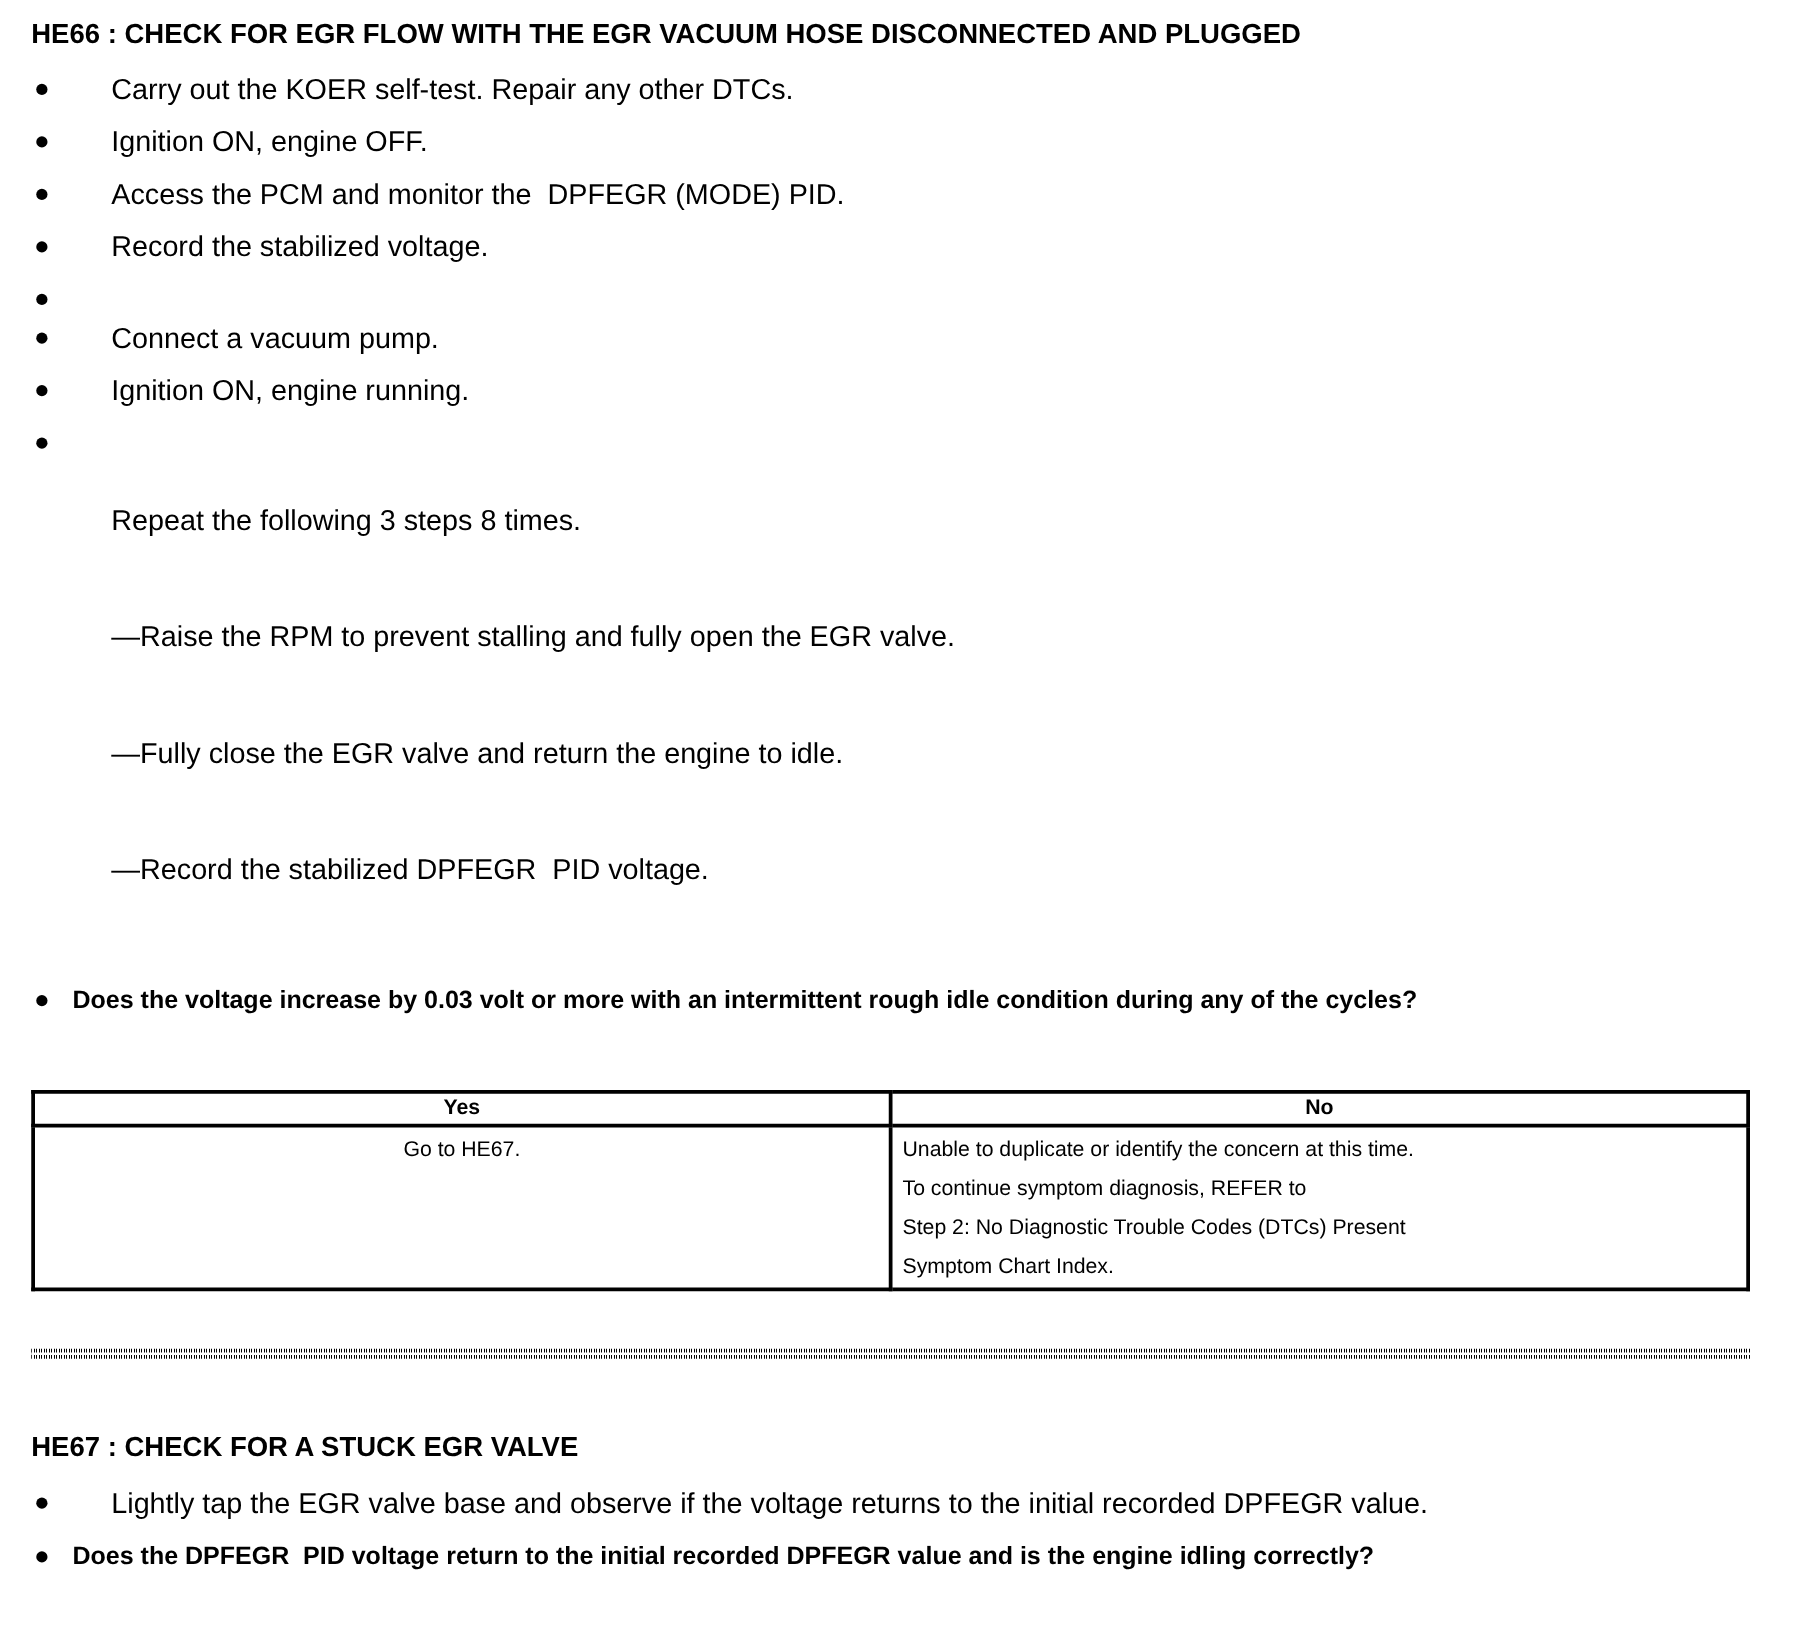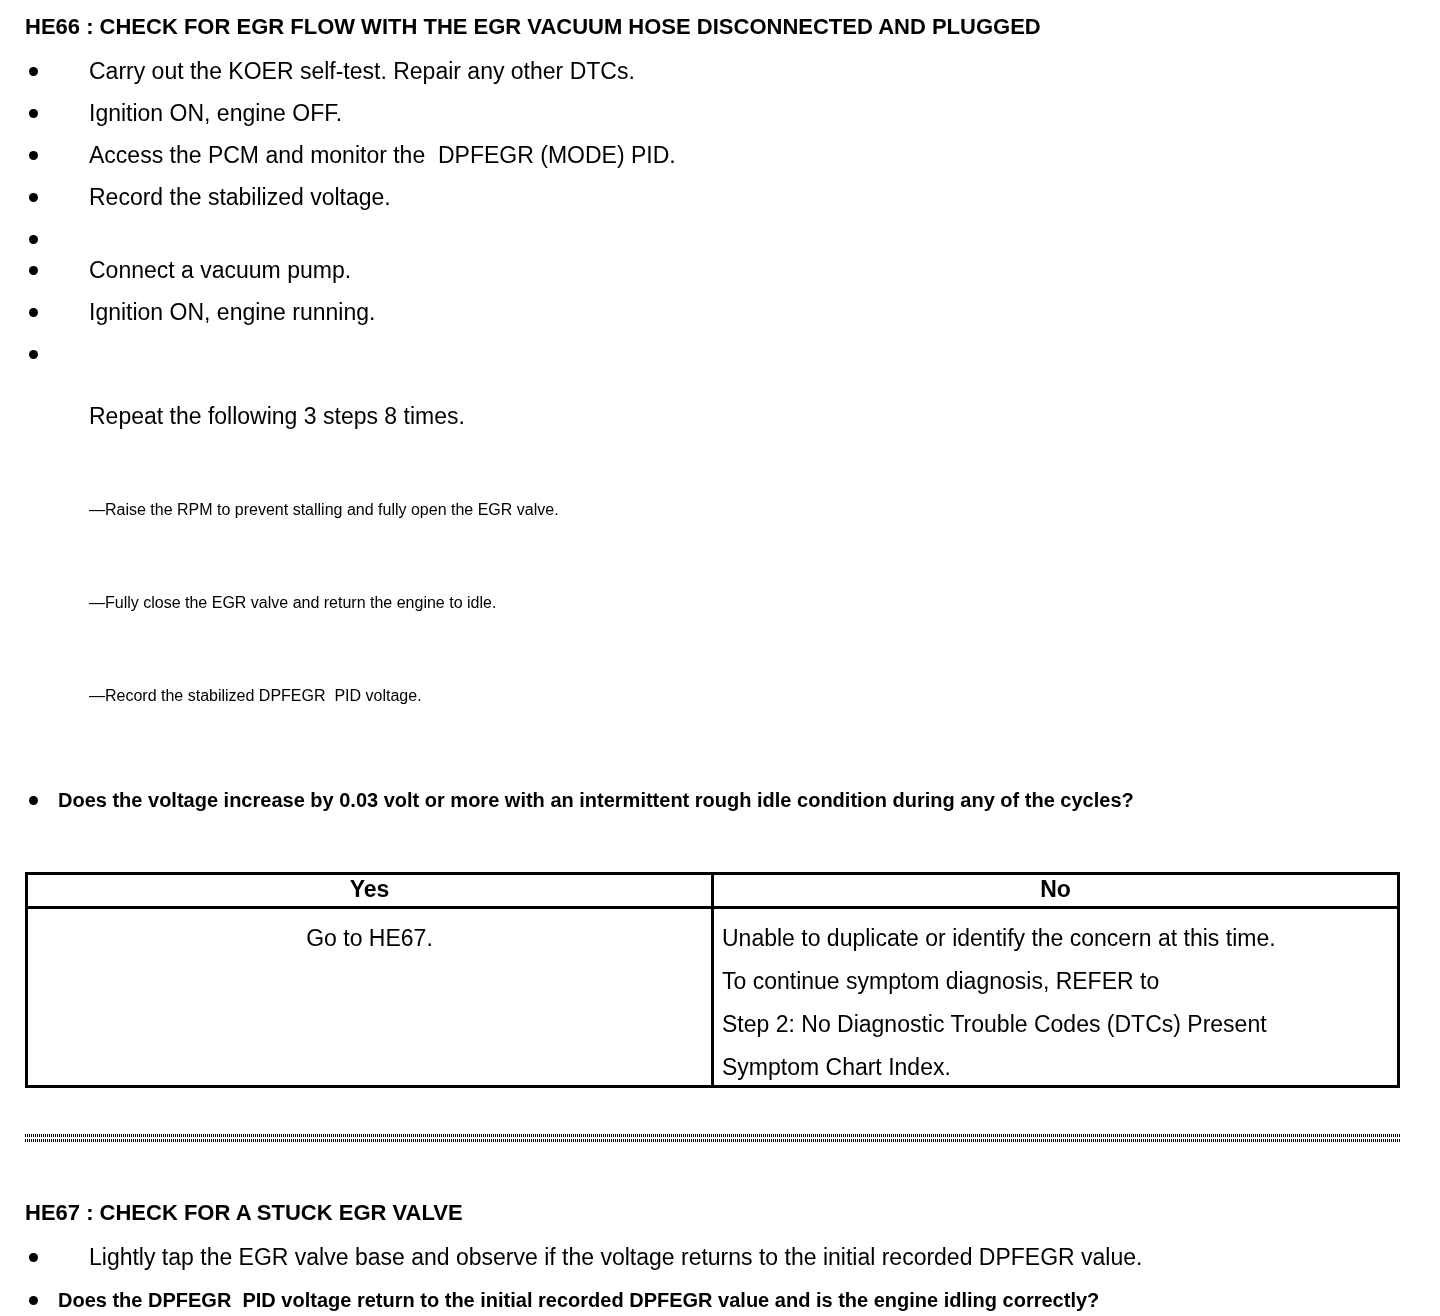--- a/index.html
+++ b/index.html
@@ -22,21 +22,21 @@
   .steps { list-style: none; margin: 0; padding: 0; }
   .step { display: flex; align-items: flex-start; margin: 0 0 11px 0; }
   .dot {
     flex: 0 0 auto;
     width: 9px; height: 9px;
     border-radius: 50%;
     background: #000;
     margin: 11px 20px 0 4px;
   }
   .step-body { font-size: 23px; line-height: 31px; white-space: pre-wrap; margin-left: 31px; }
-  .substep { font-size: 16px; line-height: 31px; white-space: pre-wrap; }
+  .substep { font-size: 23px; line-height: 31px; white-space: pre-wrap; }
 
   .question {
     display: flex;
     margin: 11px 0 0 0;
     max-width: 1372px;
   }
   .question .qtext {
     font-size: 20px;
     font-weight: bold;
     line-height: 32px;
@@ -47,30 +47,30 @@
   .question .dot { margin-top: 12px; }
 
   .answer-table {
     width: 100%;
     border-collapse: collapse;
     margin-top: 56px;
     table-layout: fixed;
   }
   .answer-table th, .answer-table td {
     border: 3px solid #000;
-    font-size: 23px;
+    font-size: 17px;
   }
   .answer-table th {
     font-weight: bold;
     text-align: center;
     padding: 1px 0 3px 0;
     width: 50%;
   }
   .answer-table td { line-height: 31px; padding: 2px 8px; vertical-align: top; }
-  .result-line { white-space: pre-wrap; margin-top: 12px; }
+  .result-line { white-space: pre-wrap; }
 
   
   .t1-yes { text-align: center; vertical-align: middle; height: 126px; }
   .t1-no  { vertical-align: top; }
 
   .divider {
     height: 8px;
     margin: 46px 0 58px 0;
     background:
       linear-gradient(#fff, #fff) 0 3px / 100% 2px no-repeat,

